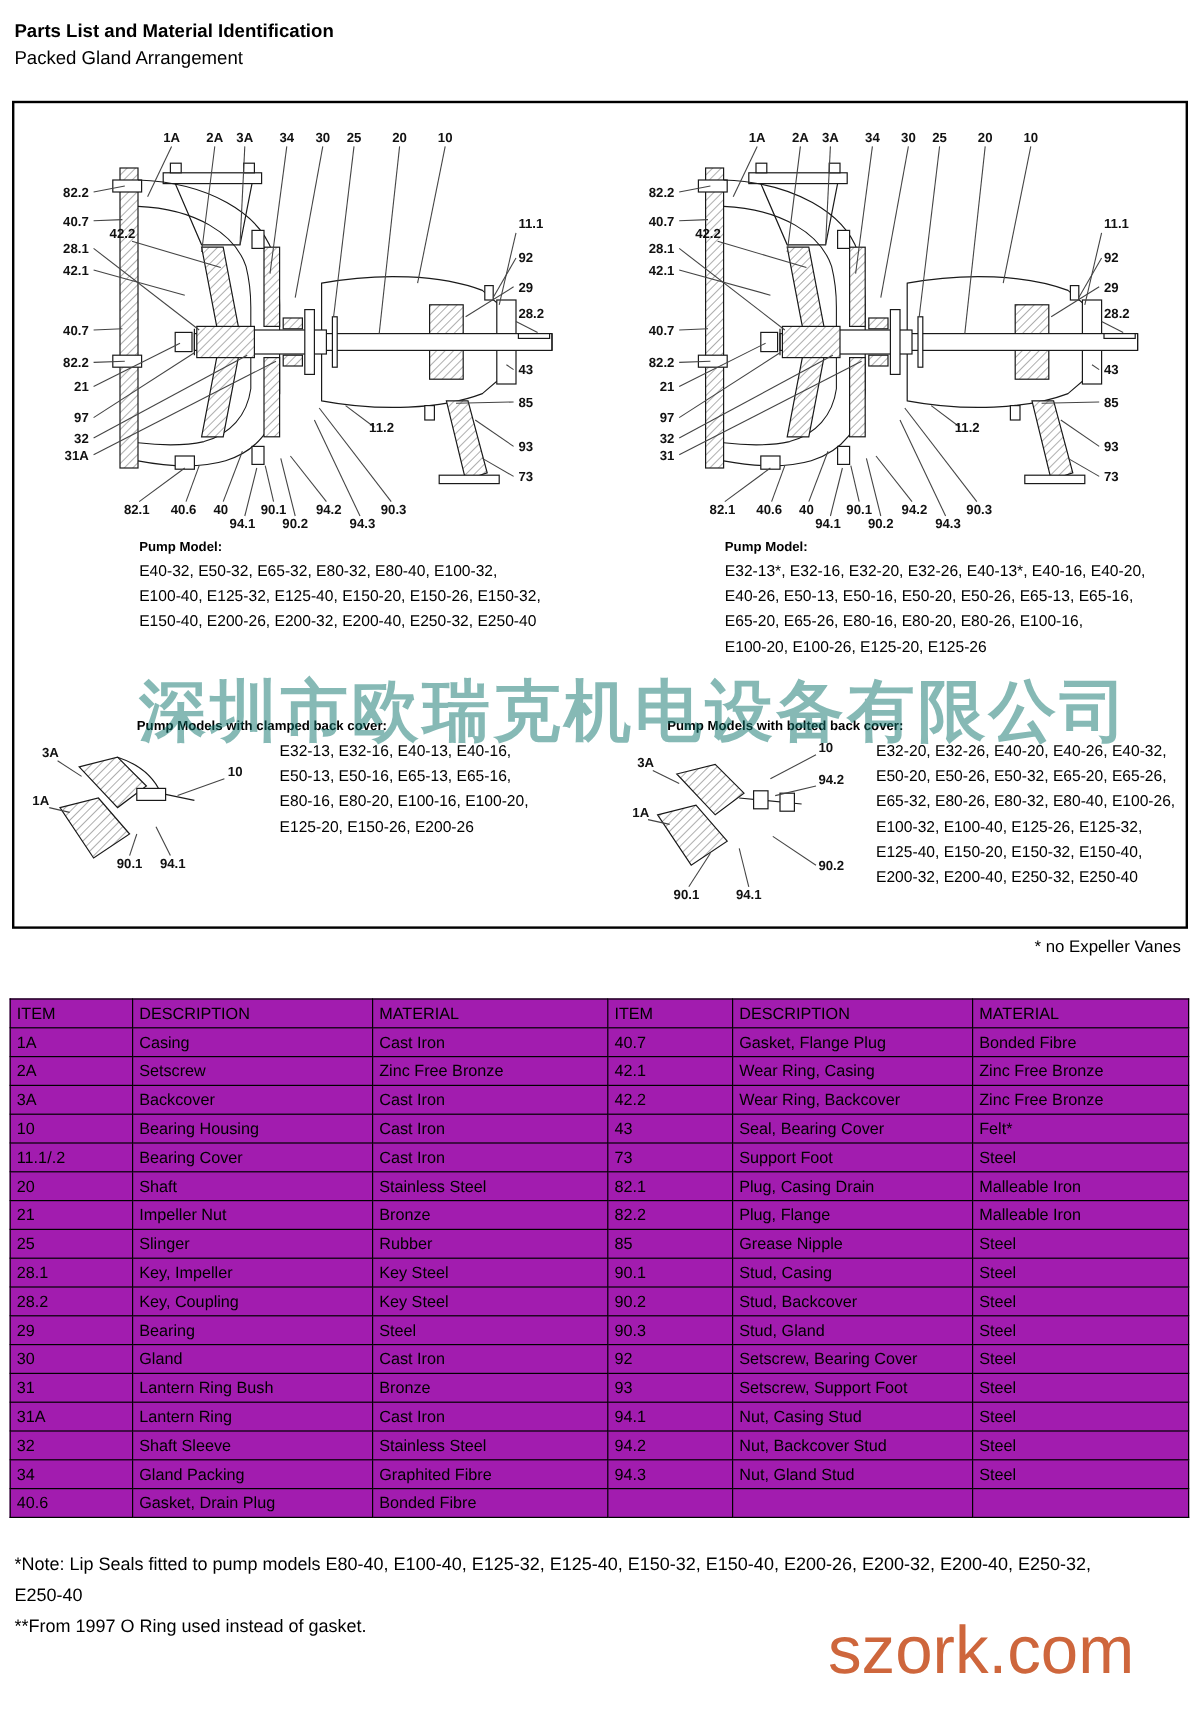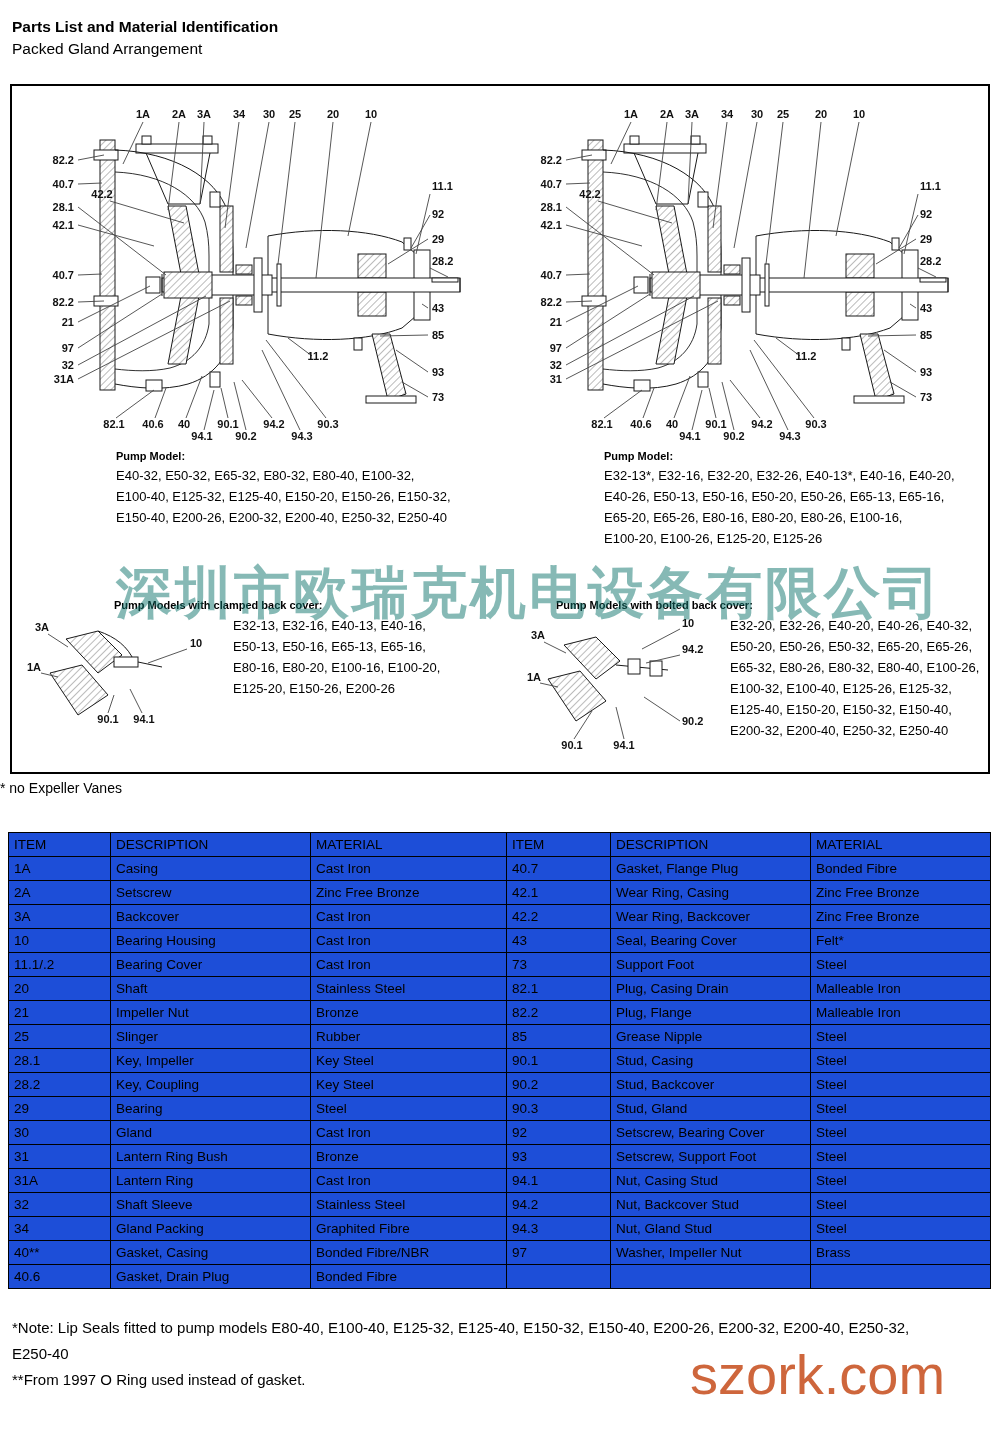--- a/index.html
+++ b/index.html
@@ -20,23 +20,23 @@
   .model-heading,.bc-heading{font-weight:bold;font-size:11px;margin-bottom:3px}
   .models{font-size:13px;line-height:21px;white-space:pre-line}
   .bottom-row{display:flex;margin-top:50px}
   .bottom-half{width:50%}
   .bc-heading.left{margin-left:102px}
   .bc-heading.right{margin-left:56px}
   .bc-flex{display:flex;margin-top:4px}
   .bc-svg-left{margin-left:8px}
   .bc-svg-right{margin-left:22px}
   .bc-list{margin-left:18px;position:relative;z-index:2}
-  .expeller-note{text-align:left;margin:6px 16px 0 0;font-size:14px}
+  .expeller-note{text-align:right;margin:6px 16px 0 0;font-size:14px}
   .parts-table{border-collapse:collapse;margin:36px 0 0 8px;table-layout:fixed;
-               width:982px;font-size:13.5px;background:#1d4ed8;position:relative;z-index:2}
+               width:982px;font-size:13.5px;background:#a21caf;position:relative;z-index:2}
   .parts-table th,.parts-table td{border:1px solid #000;padding:1px 5px;height:24px;
                text-align:left;font-weight:normal;overflow:hidden;white-space:nowrap}
   .notes{margin:26px 12px 0 12px;font-size:15px;line-height:26px;max-width:925px;
          position:relative;z-index:2}
   .watermark-cn{position:absolute;left:104px;top:470px;font-size:56px;font-weight:bold;
                 color:#0f766e;opacity:.5;letter-spacing:3px;white-space:nowrap;
                 pointer-events:none;z-index:3}
   .watermark-en{position:absolute;left:690px;top:1342px;font-size:56px;color:#c2410c;
                 opacity:.8;pointer-events:none;z-index:1}
 </style>
@@ -493,28 +493,20 @@
       </tr>
       <tr>
         <td>34</td>
         <td>Gland Packing</td>
         <td>Graphited Fibre</td>
         <td>94.3</td>
         <td>Nut, Gland Stud</td>
         <td>Steel</td>
       </tr>
       <tr>
-        <td>40**</td>
-        <td>Gasket, Casing</td>
-        <td>Bonded Fibre/NBR</td>
-        <td>97</td>
-        <td>Washer, Impeller Nut</td>
-        <td>Brass</td>
-      </tr>
-      <tr>
         <td>40.6</td>
         <td>Gasket, Drain Plug</td>
         <td>Bonded Fibre</td>
         <td></td>
         <td></td>
         <td></td>
       </tr>
     </tbody>
 </table>
 

